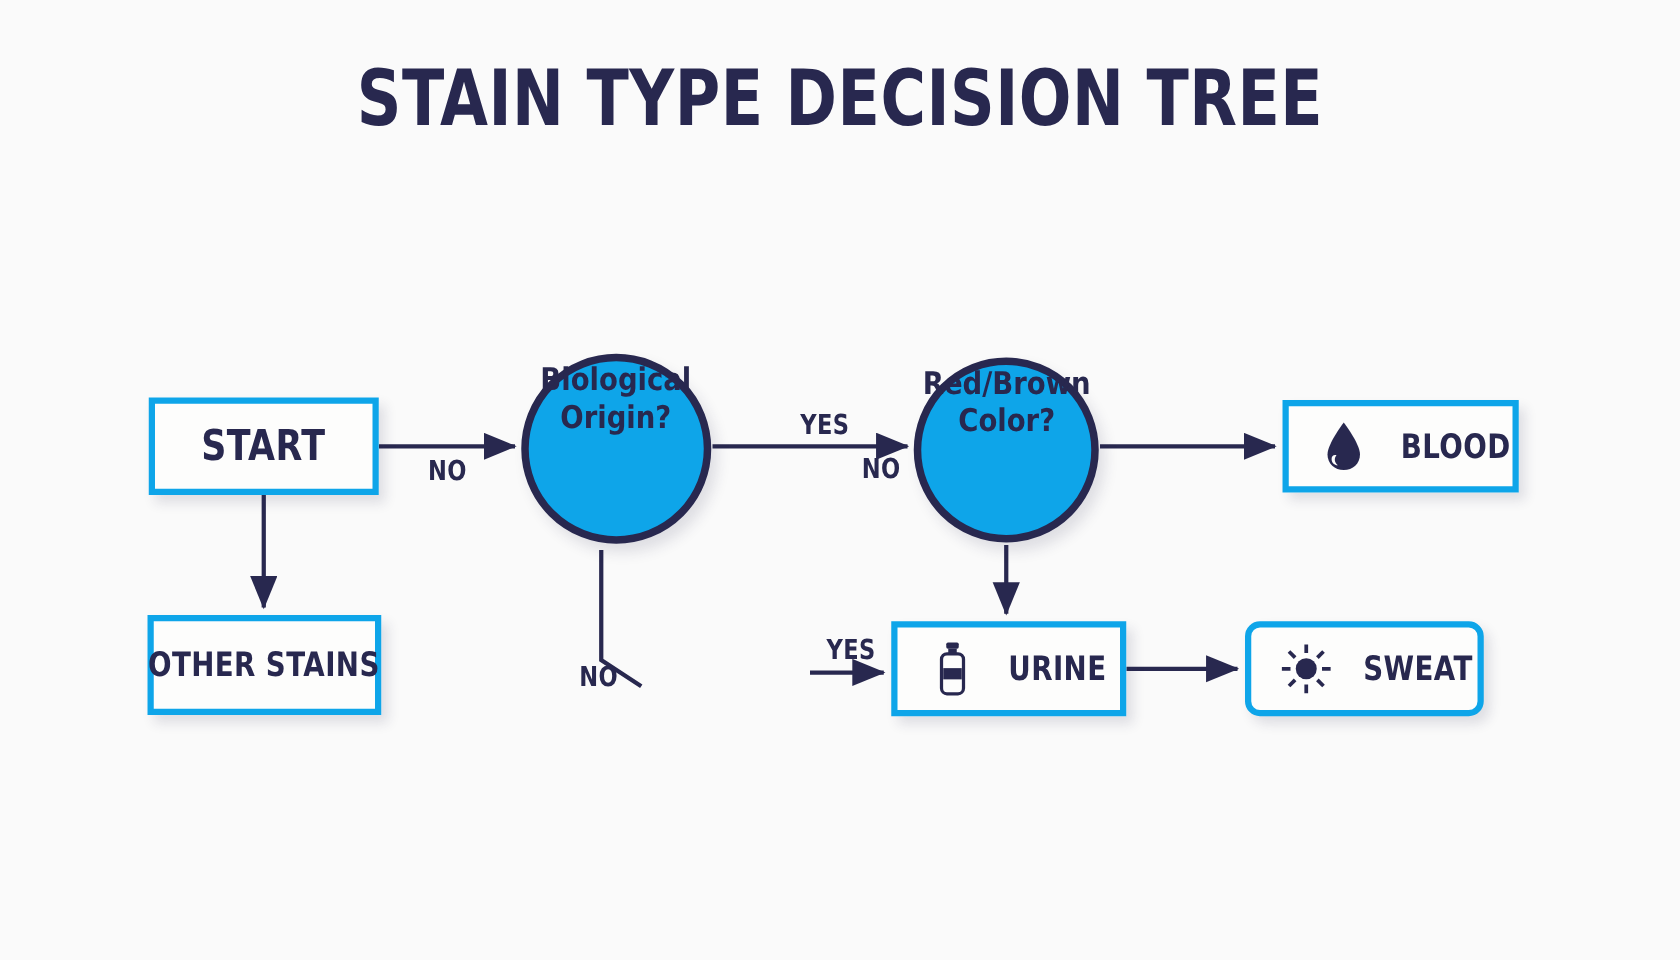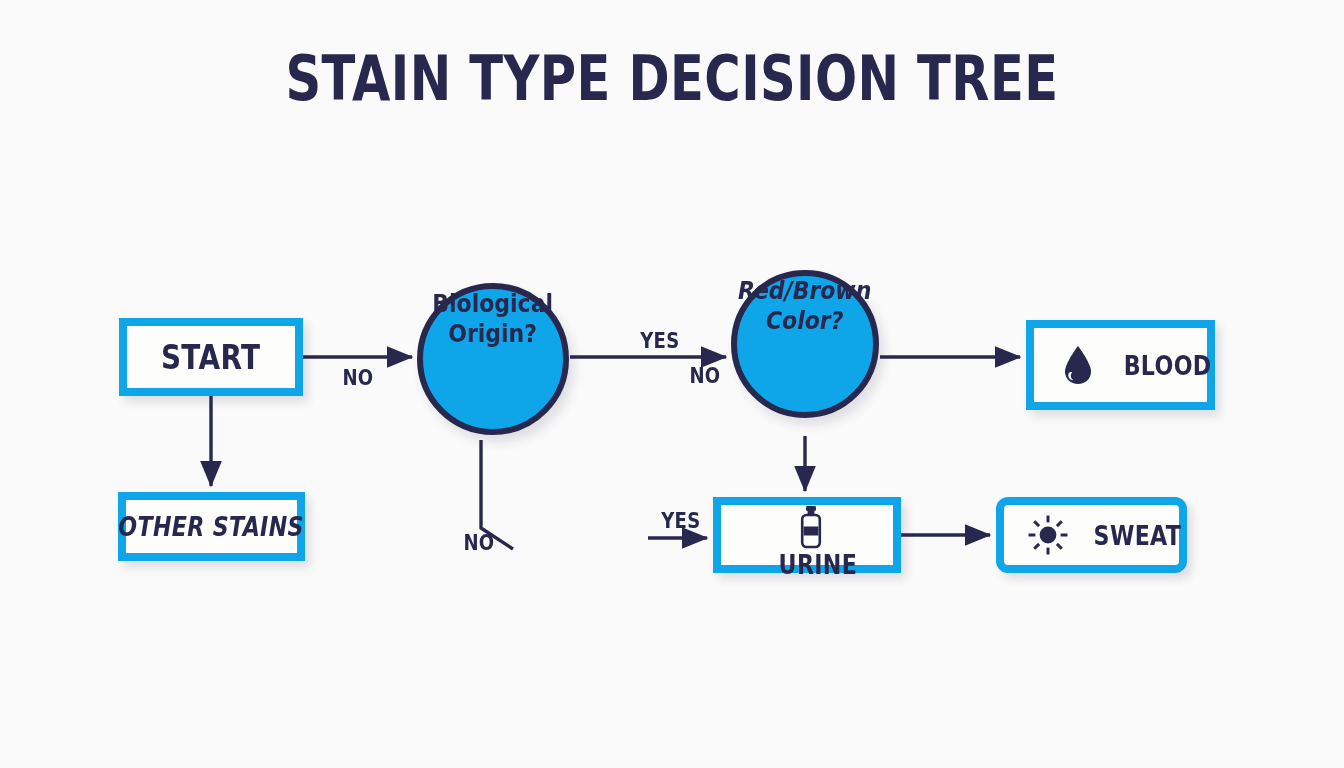--- a/index.html
+++ b/index.html
@@ -49,21 +49,21 @@
     height: 768px;
     pointer-events: none;
   }
 
   
   .node {
     position: absolute;
     box-sizing: border-box;
   }
   .boxnode {
-    border: 8px solid #0ea5e9;
+    border: 5px solid #0ea5e9;
     background: #fdfdfc;
     box-shadow: 5px 6px 9px rgba(40,40,79,0.13);
     display: flex;
     align-items: center;
     justify-content: center;
   }
   .boxnode.with-icon {
     justify-content: flex-start;
     padding-left: 22px;
   }
@@ -162,50 +162,50 @@
   <div class="edgelabel" style="left:686px; top:363px;">NO</div>
 
   <div class="edgelabel" style="left:460px; top:530px;">NO</div>
 
   <div class="edgelabel" style="left:657px; top:508px;">YES</div>
 
   <div class="node boxnode" style="left:119px; top:318px; width:184px; height:78px;">
     <span class="boxlabel lg">START</span>
   </div>
 
-  <div class="node boxnode" style="left:118px; top:492px; width:187px; height:69px;font-style:italic;">
+  <div class="node boxnode" style="left:118px; top:492px; width:187px; height:80px;">
     <span class="boxlabel md">OTHER STAINS</span>
   </div>
 
   <div class="node circlenode" style="left:417px; top:283px; width:152px; height:152px;">
     <span class="circlelabel">
       <span>Biological</span><br>
       <span>Origin?</span>
     </span>
   </div>
 
-  <div class="node circlenode" style="left:731px; top:270px; width:148px; height:148px;font-style:italic;">
+  <div class="node circlenode" style="left:731px; top:286px; width:148px; height:148px;">
     <span class="circlelabel">
       <span>Red/Brown</span><br>
       <span>Color?</span>
     </span>
   </div>
 
 
-  <div class="node boxnode with-icon" style="left:1026px; top:320px; width:189px; height:90px;">
+  <div class="node boxnode with-icon" style="left:1026px; top:320px; width:189px; height:74px;">
     <span class="icon-slot">
       <svg width="30" height="40" viewBox="0 0 30 40" aria-hidden="true">
         <path d="M15 1 C15 1 2 18 2 26.5 C2 33.9 7.8 39 15 39 C22.2 39 28 33.9 28 26.5 C28 18 15 1 15 1 Z" fill="#28284f"></path>
         <path d="M9.2 27.2 C7.0 29.6 7.6 33.2 10.3 35.1 C8.0 35.4 5.6 33.4 5.3 30.7 C5.0 28.2 6.7 26.6 9.2 27.2 Z" fill="#fdfdfc"></path>
       </svg>
     </span>
     <span class="boxlabel md">BLOOD</span>
   </div>
 
-  <div class="node boxnode with-icon" style="left:713px; top:497px; width:188px; height:76px;flex-direction:column;">
+  <div class="node boxnode with-icon" style="left:713px; top:497px; width:188px; height:76px;">
     <span class="icon-slot">
       <svg width="28" height="44" viewBox="0 0 28 44" aria-hidden="true">
         <rect x="9" y="1" width="10" height="5" rx="1.4" fill="#28284f"></rect>
         <rect x="10.6" y="6" width="6.8" height="4" fill="#28284f"></rect>
         <rect x="5.2" y="10" width="17.6" height="32" rx="4.4" fill="none" stroke="#28284f" stroke-width="2.6"></rect>
         <rect x="6.6" y="21.5" width="14.8" height="9" fill="#28284f"></rect>
       </svg>
     </span>
     <span class="boxlabel md">URINE</span>
   </div>

